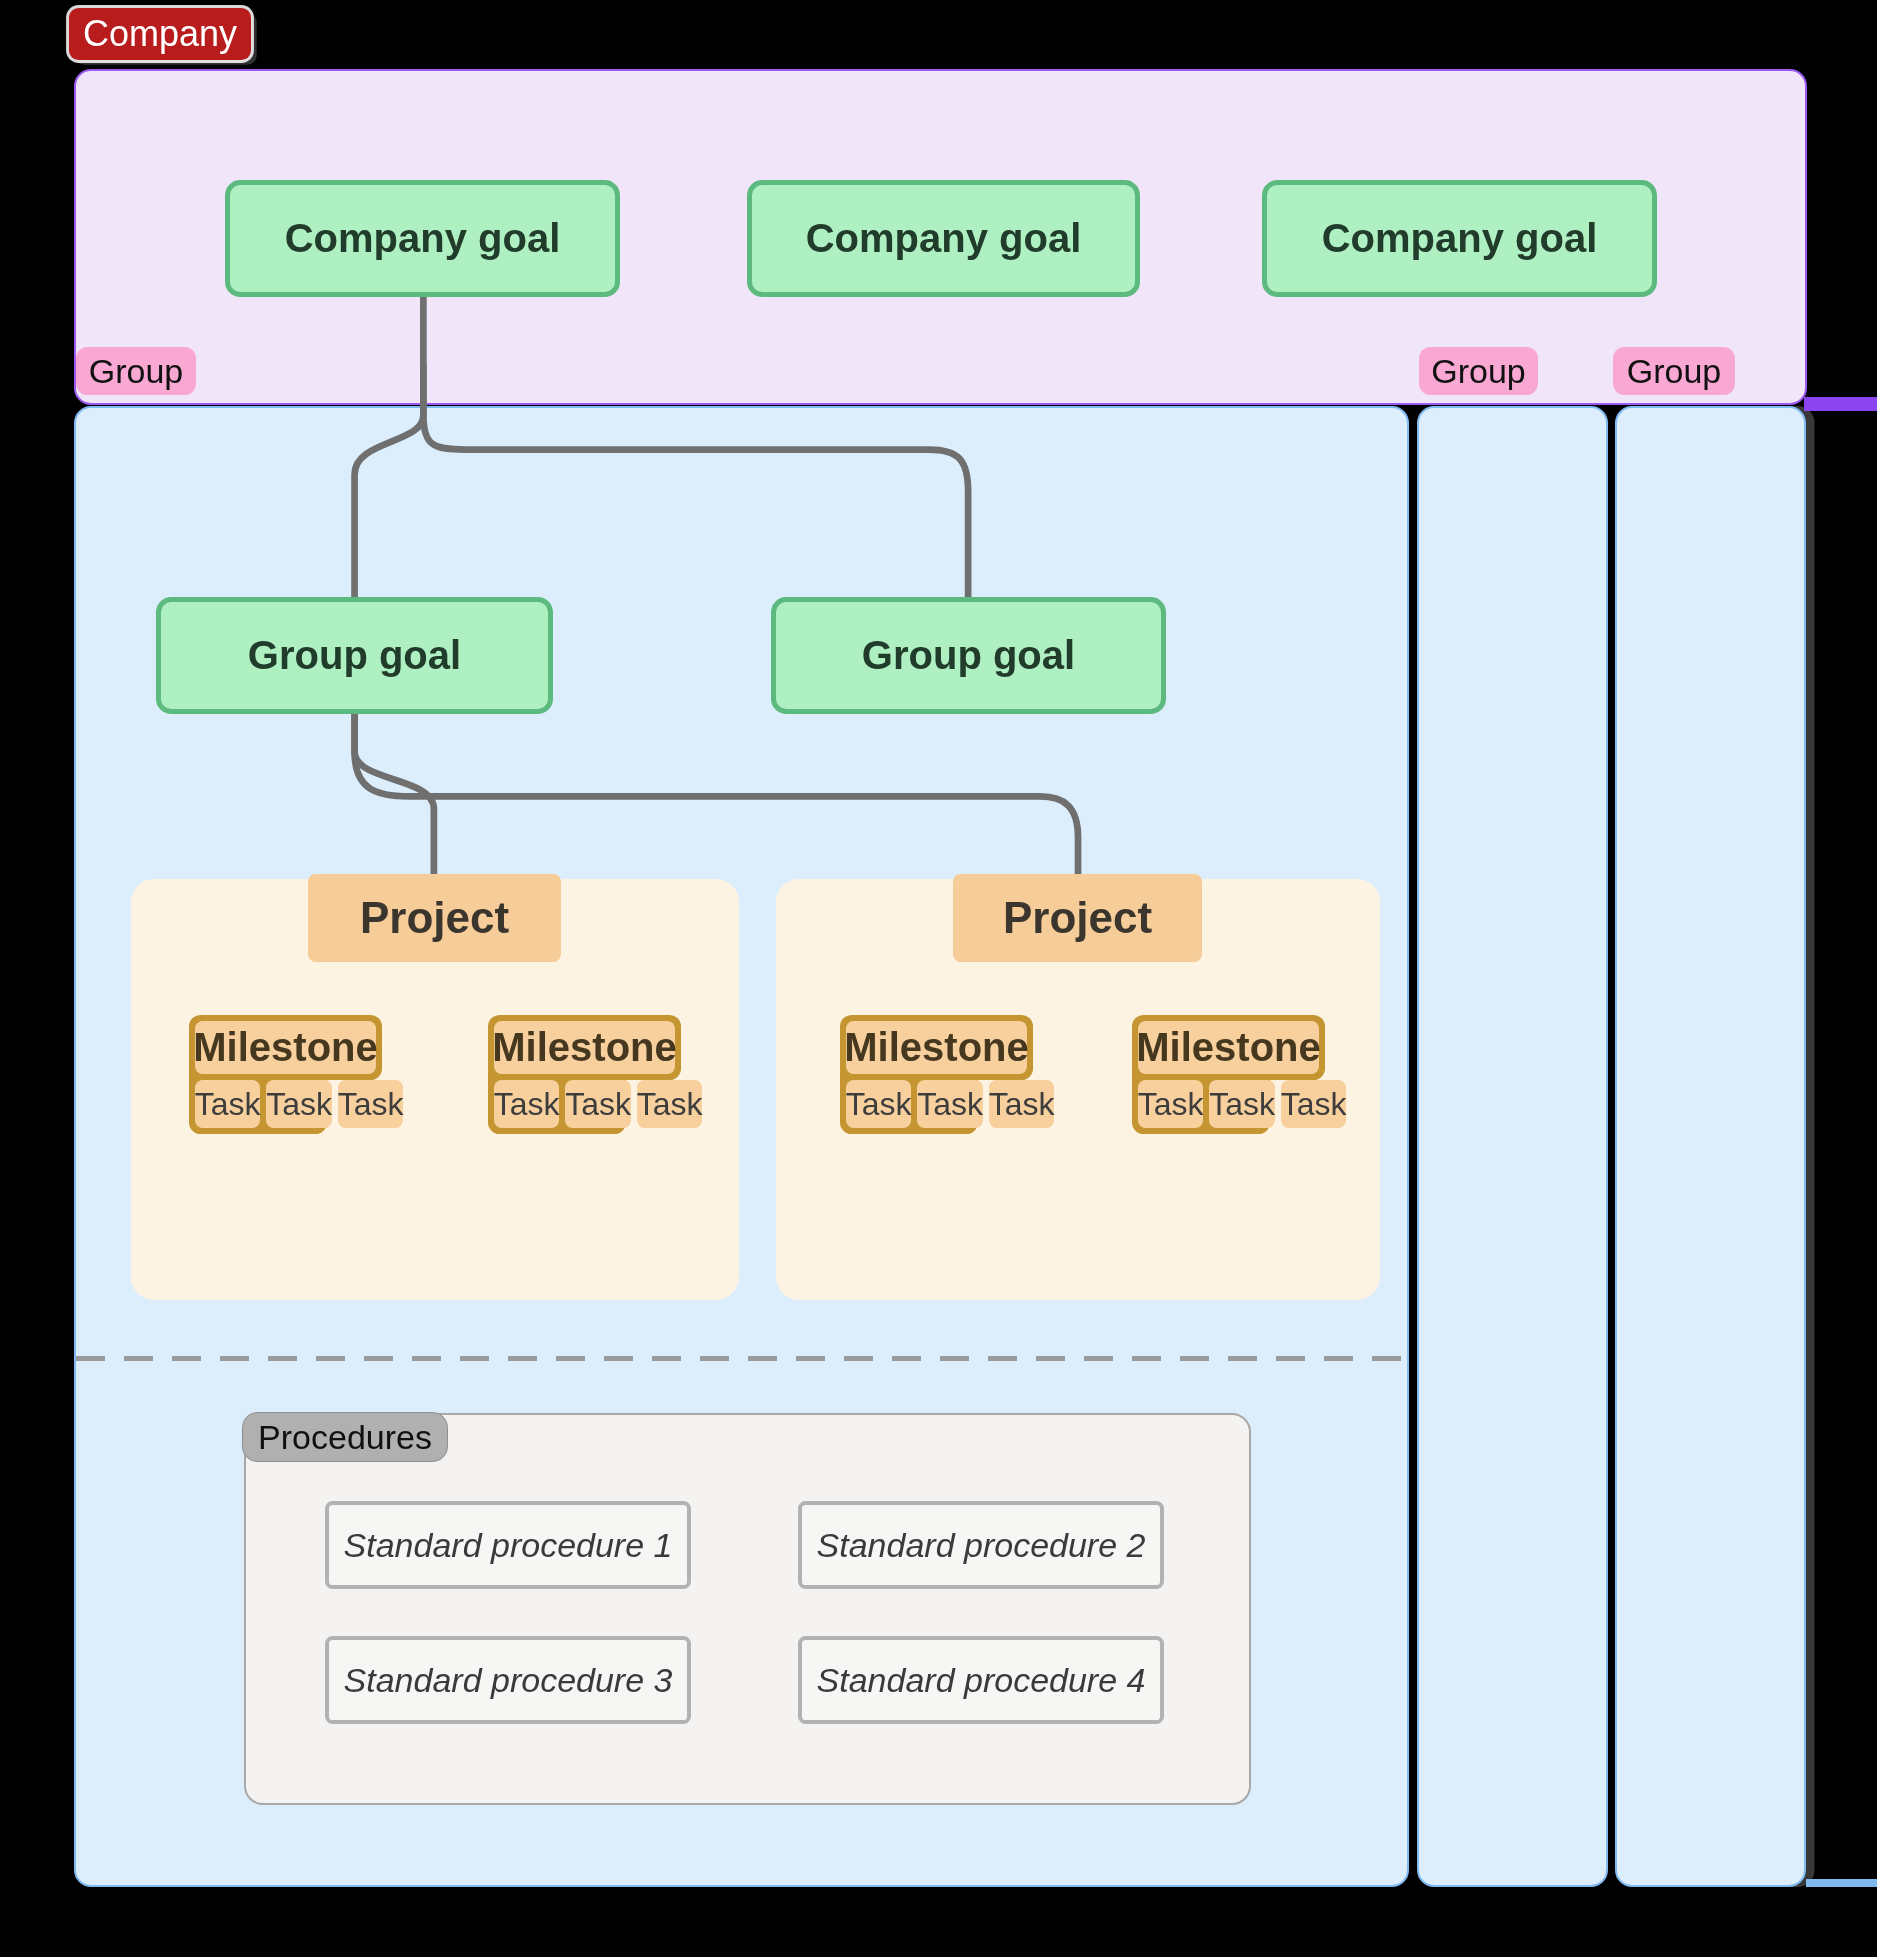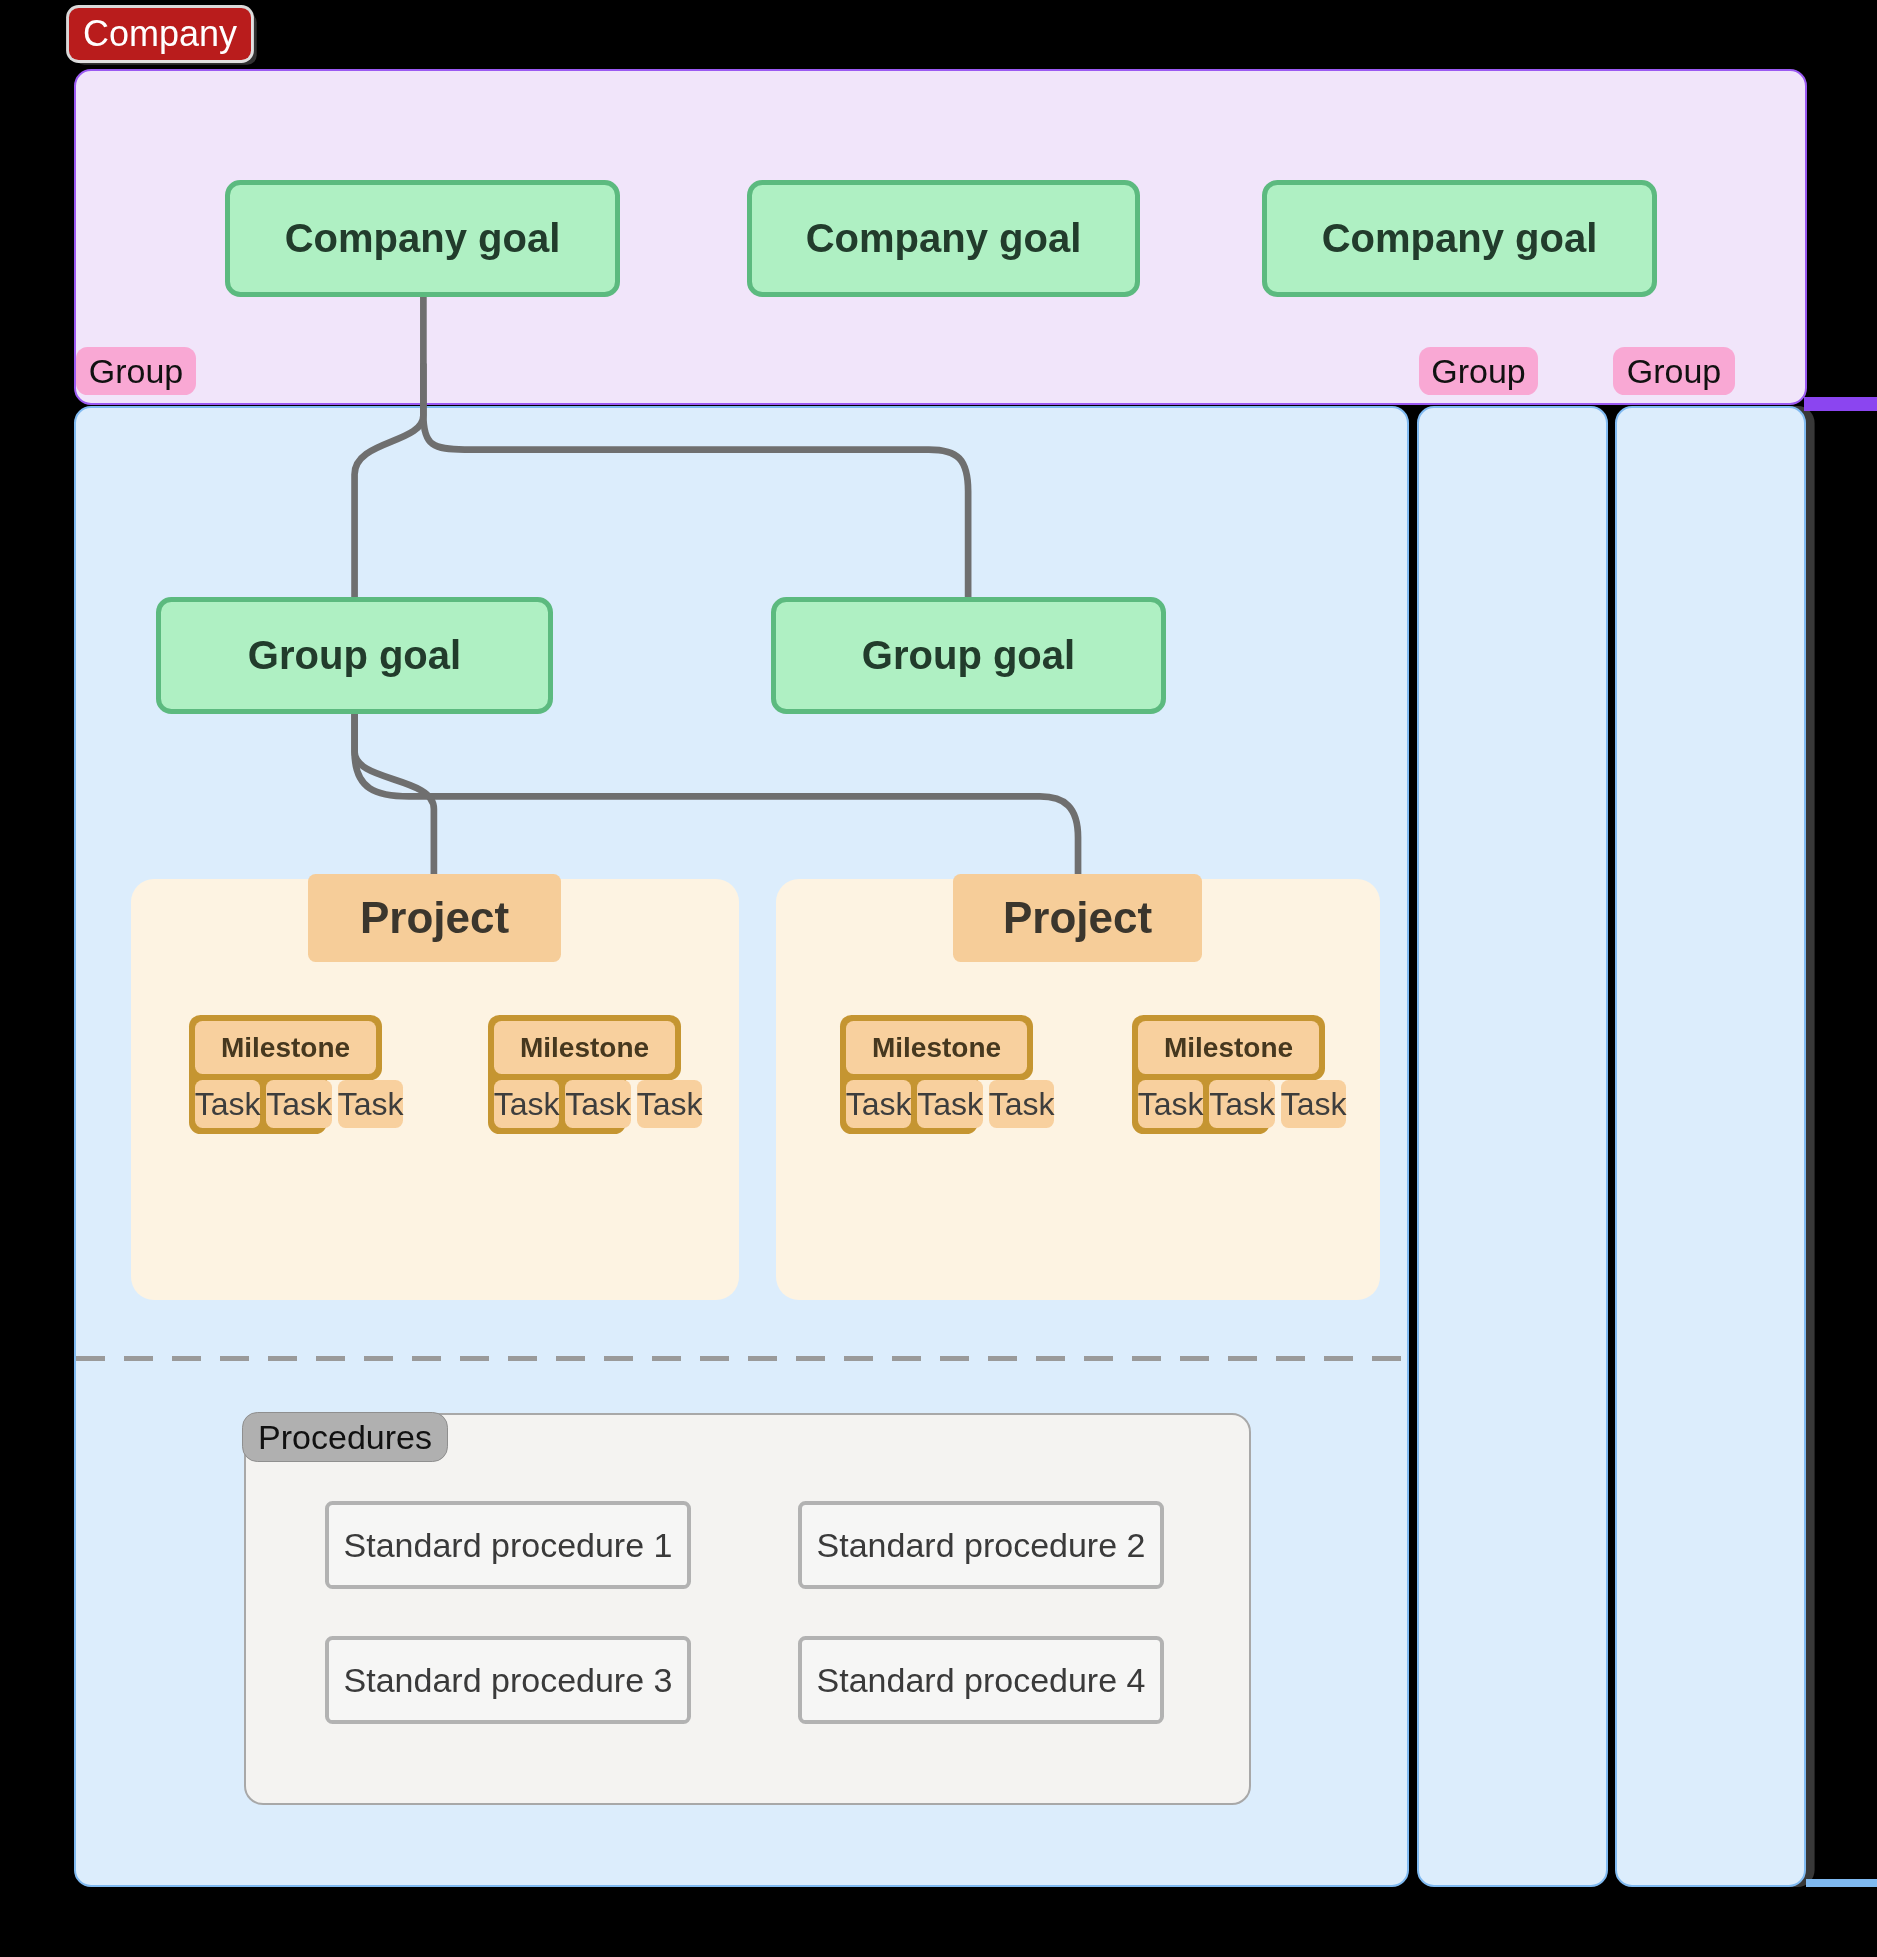--- a/index.html
+++ b/index.html
@@ -39,42 +39,42 @@
     font-weight: 700; font-size: 44px; color: #3b362d;
   }
 
   .mg-header {
     background: #c59531; border-radius: 11.5px 11.5px 11.5px 0; padding: 5.7px;
     width: 193px; height: 65px;
   }
   .mg-header-cell {
     background: #f8d09e; border-radius: 7.6px; width: 100%; height: 100%;
     display: flex; align-items: center; justify-content: center;
-    font-weight: 700; font-size: 28px; color: #46381f;
+    font-weight: 700; font-size: 40px; color: #46381f;
   }
   .mg-tasks {
     background: #c59531; border-radius: 0 0 11.5px 11.5px; padding: 0 5.7px 5.7px 5.7px;
     width: 138px; display: flex; flex-direction: row; gap: 5.7px;
   }
   .task-cell {
     background: #f8d09e; border-radius: 7.6px; height: 48px;
     display: flex; align-items: center; justify-content: center;
     font-size: 32px; color: #3d3d3d;
   }
 
   .dashed-line {
     height: 4.8px;
     background: repeating-linear-gradient(90deg, #9a9a9a 0 29px, transparent 29px 48px);
   }
 
   .procedures-container { background: #f4f3f1; border: 2.9px solid #a8a8a8; border-radius: 19px; }
   .procedure-box {
     display: flex; align-items: center; justify-content: center;
     background: #f6f6f5; border: 4.8px solid #b2b2b2; border-radius: 7.6px;
-    font-size: 34px; color: #3a3a3a;
+    font-size: 34px; color: #3a3a3a; font-style: italic;
   }
 
   .accent-bar-purple { background: #8b45f0; }
   .accent-bar-blue { background: #7fb9f0; }
 
   svg.connectors { pointer-events: none; }
 </style>
 </head>
 <body>
 

